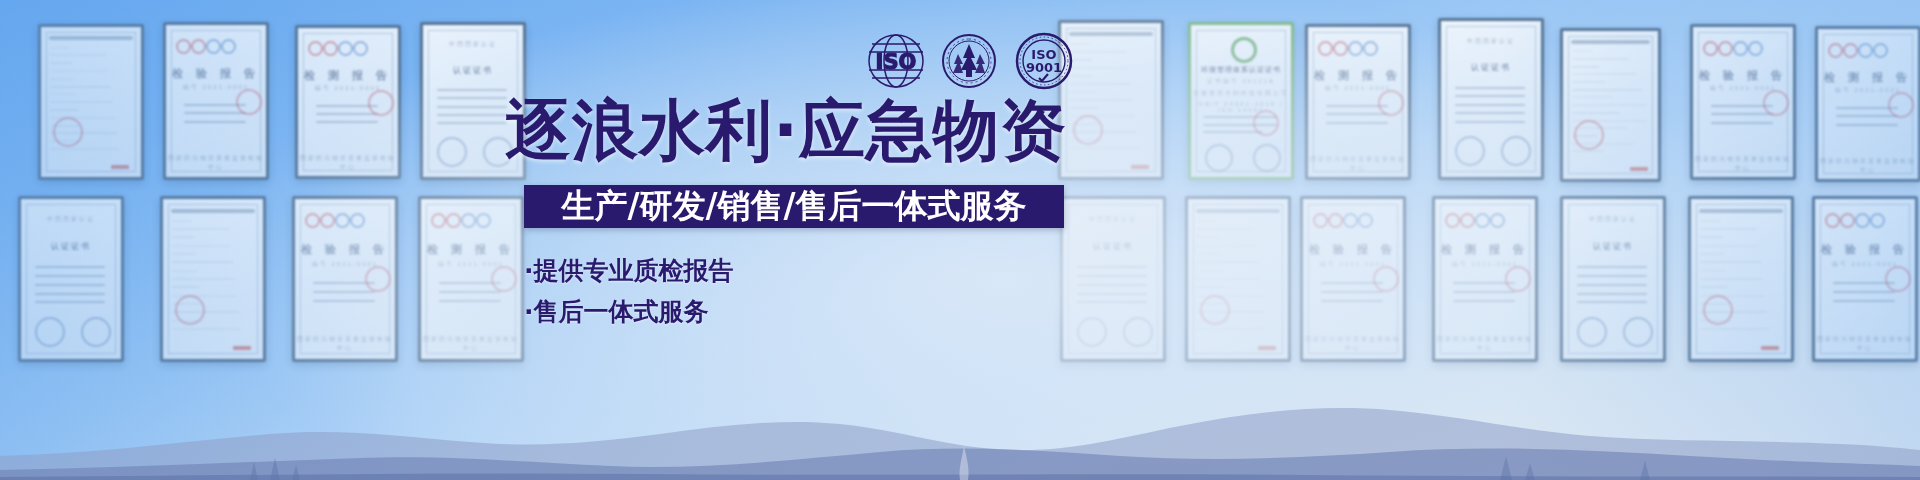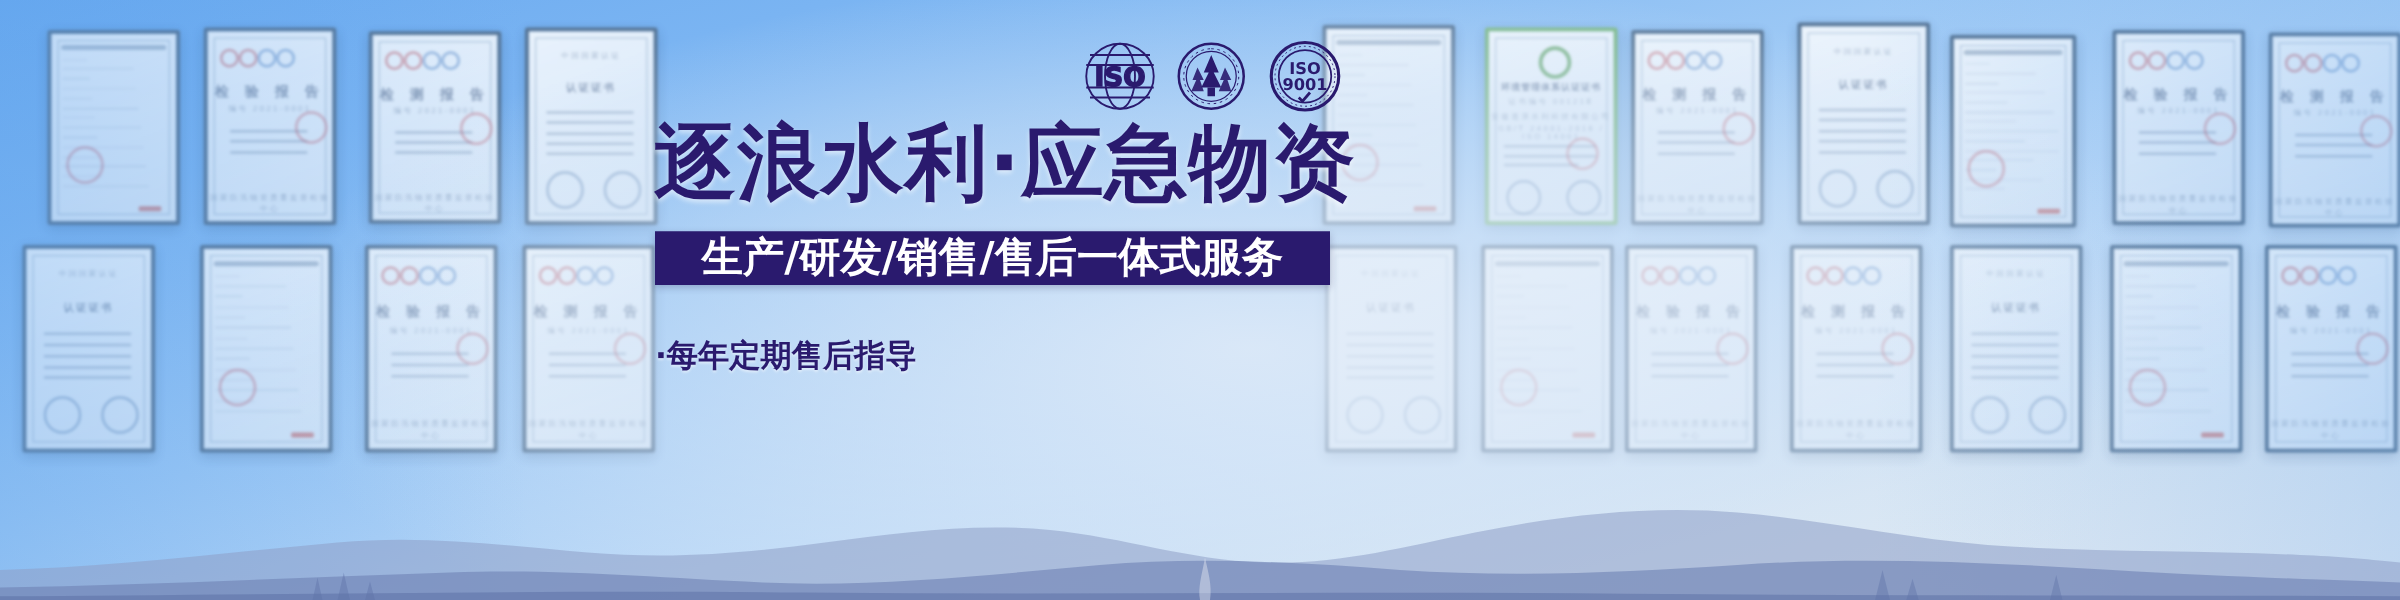--- a/index.html
+++ b/index.html
@@ -33,21 +33,21 @@
 
   
   .mtn{position:absolute;left:0;bottom:0;width:1920px;height:150px;}
 
   
   #badges{position:absolute;left:865px;top:32px;width:210px;height:58px;}
   .badge{position:absolute;top:0;}
   .badge svg{display:block;}
 
   
-  #headline{position:absolute;left:505px;top:98px;width:580px;text-align:right;}
+  #headline{position:absolute;left:505px;top:98px;width:580px;text-align:left;}
   #headline .t{font-size:66px;font-weight:900;color:#2a1a6e;letter-spacing:1px;line-height:1;
     font-family:"DejaVu Sans","Liberation Sans",sans-serif;
     text-shadow:0 2px 4px rgba(255,255,255,.55);white-space:nowrap;}
 
   
   #subband{position:absolute;left:524px;top:185px;width:540px;height:43px;background:#2a1a6e;
     display:flex;align-items:center;justify-content:center;box-shadow:0 2px 6px rgba(25,20,70,.25);}
   #subband .s{color:#ffffff;font-size:33px;font-weight:800;letter-spacing:0px;white-space:nowrap;
     font-family:"DejaVu Sans","Liberation Sans",sans-serif;}
 
@@ -469,19 +469,20 @@
   </div>
 
   <div id="subband">
     <div class="s">生产/研发/销售/售后一体式服务</div>
   </div>
 
   <div id="features">
     <div class="frow">
     </div>
     <div class="frow">
+      <div class="fitem">·提供专业质检报告</div>
     </div>
     <div class="frow">
-      <div class="fitem left">·每年定期售后指导</div>
+      <div class="fitem left">·售后一体式服务</div>
     </div>
   </div>
 
 </div>
 
 </body></html>

